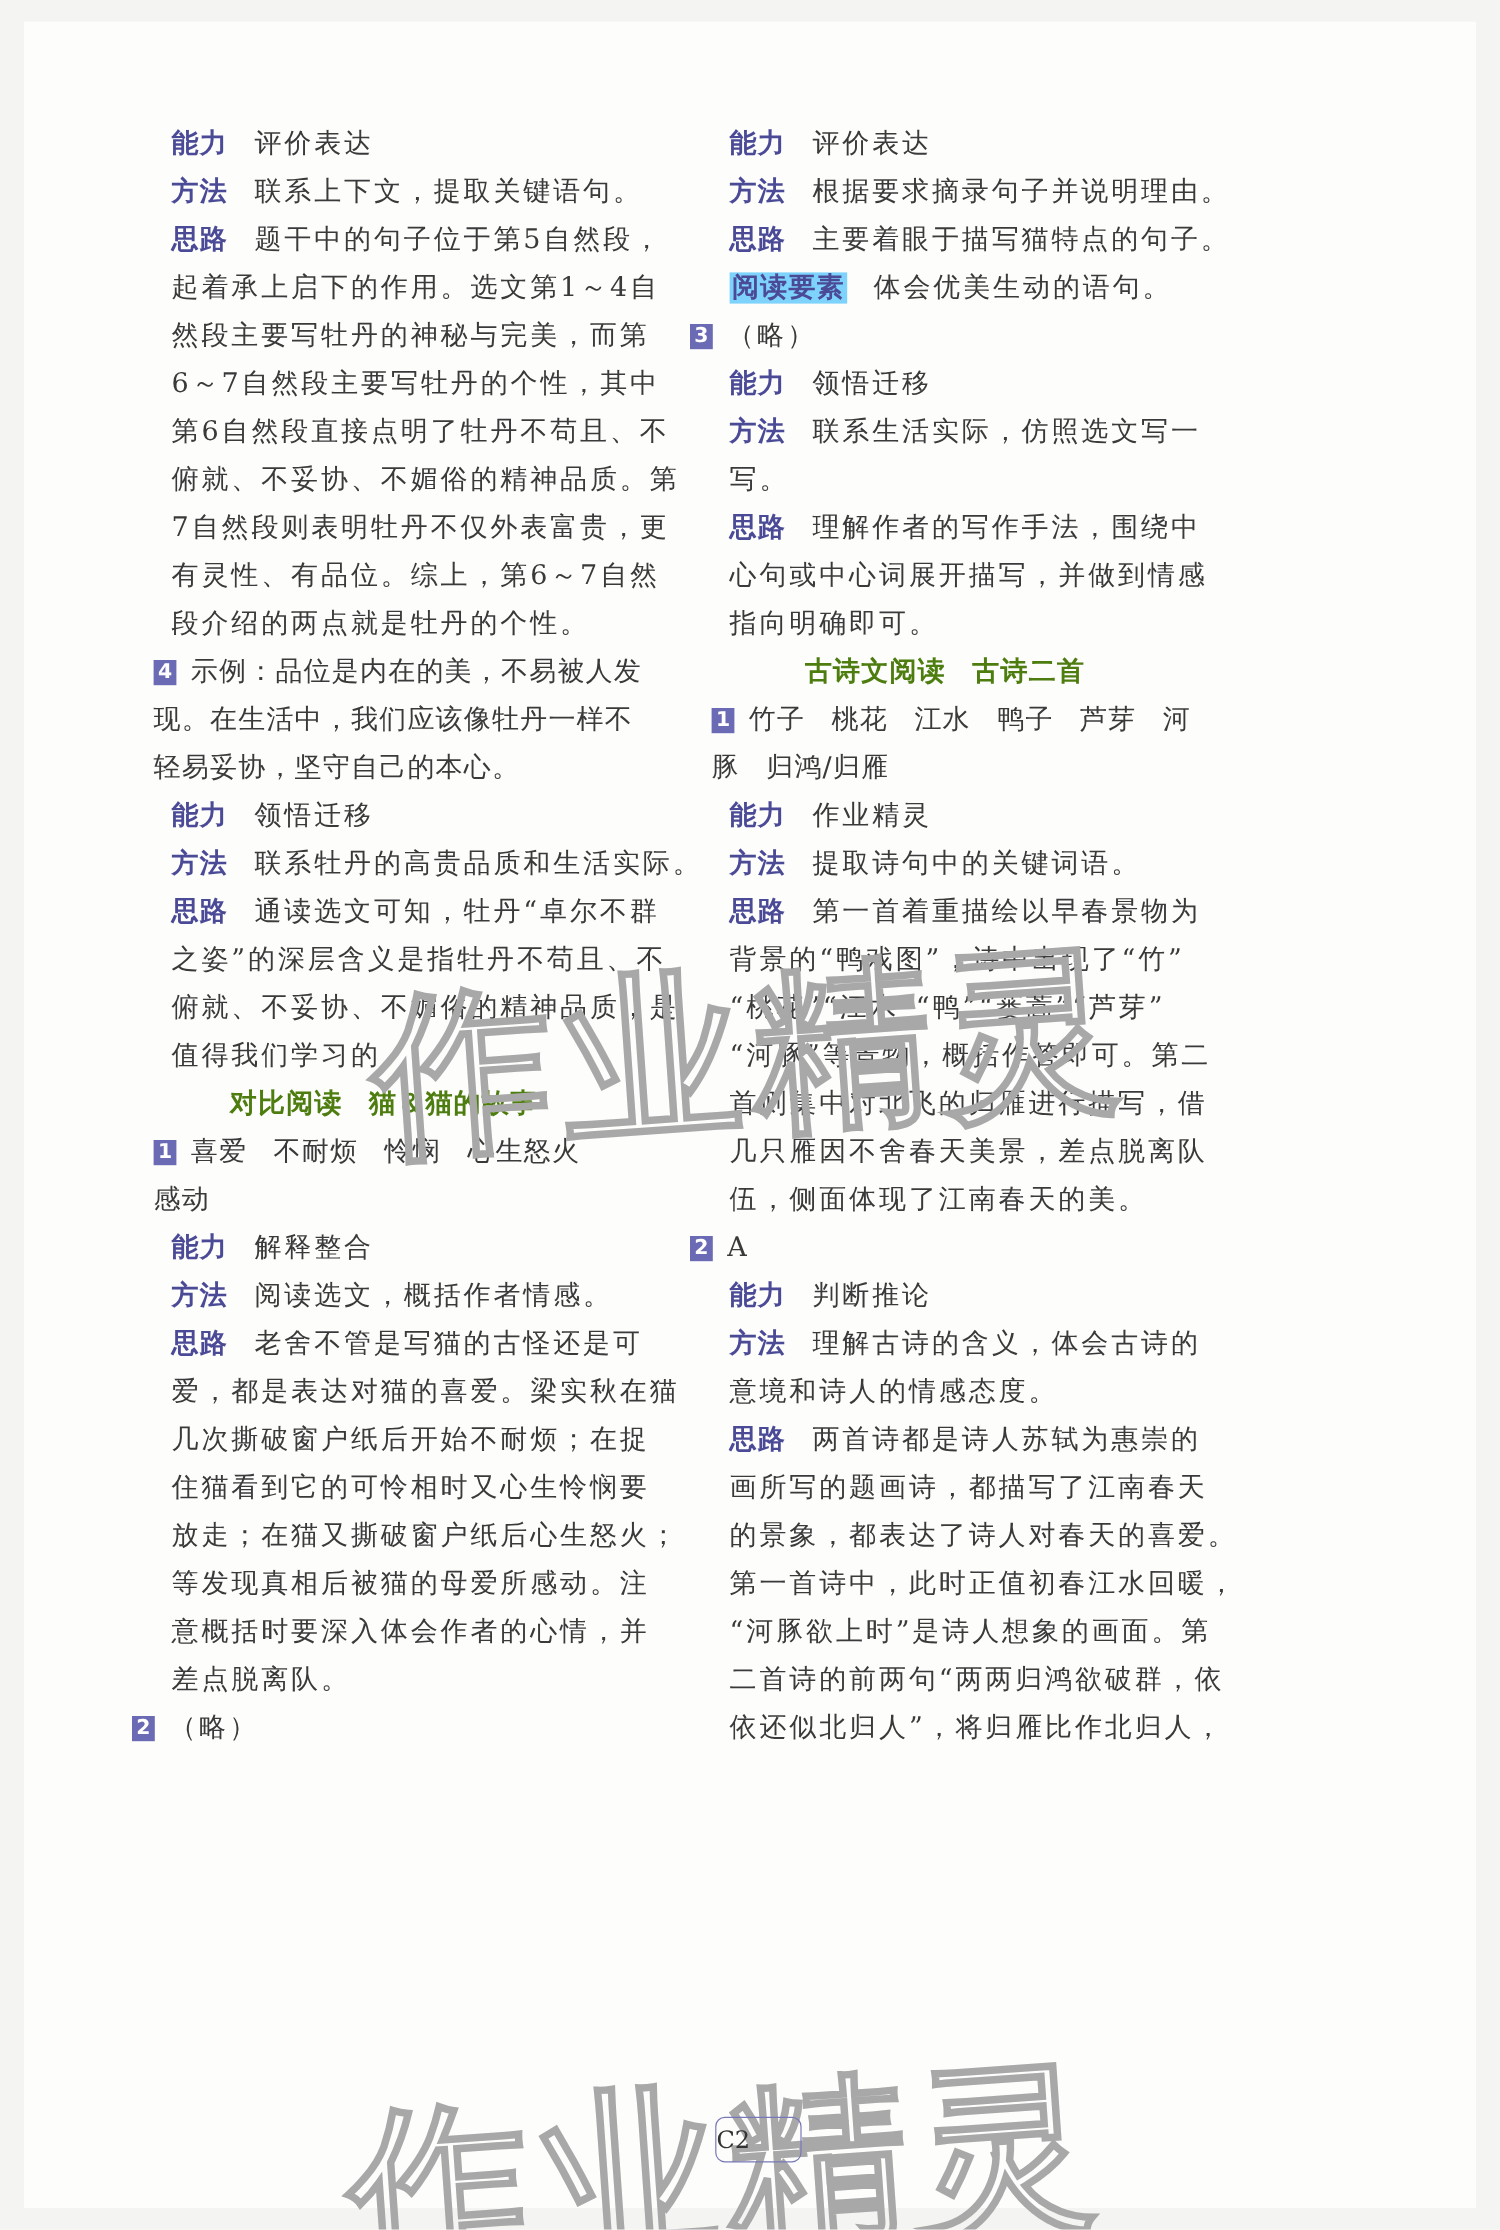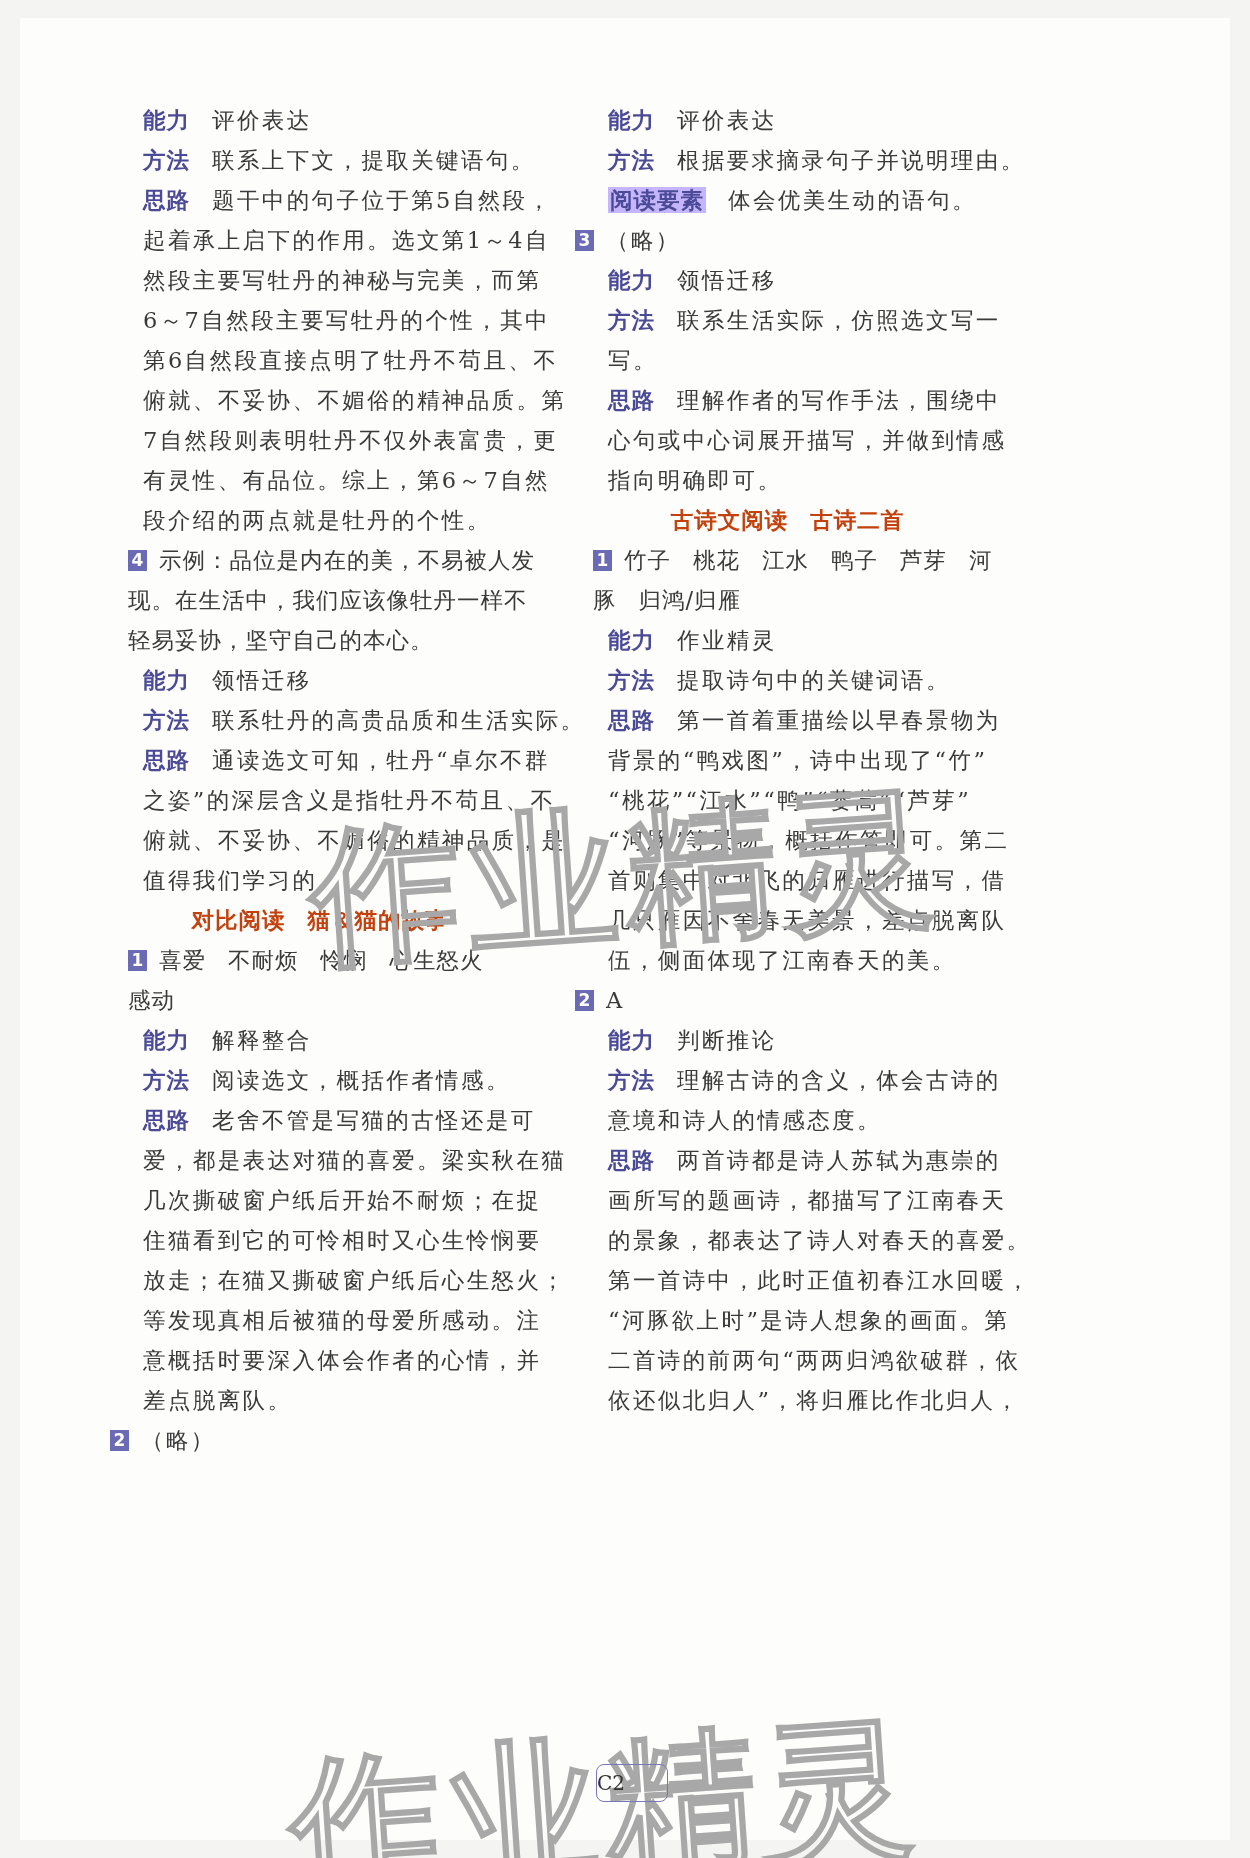--- a/index.html
+++ b/index.html
@@ -17,30 +17,30 @@
     .col-right { left: 555px; width: 425px; }
     .line {
       height: 40px; line-height: 40px; font-size: 22.5px; white-space: nowrap;
       letter-spacing: 2.4px; position: relative;
     }
     .indent { padding-left: 33px; }
     .tag {
       font-family: "DejaVu Sans", "Liberation Sans", sans-serif; font-weight: bold;
       color: #4b4a96; letter-spacing: 1px; margin-right: 22px;
     }
-    .tag.hl { background: #c4b5fd; padding: 0 2px; }
+    .tag.hl { background: #7dd3fc; padding: 0 2px; }
     .num {
       display: inline-block; width: 19px; height: 21px; line-height: 21px; text-align: center;
       background: #6b6ab5; color: #fff; font-family: "DejaVu Sans", "Liberation Sans", sans-serif;
       font-weight: bold; font-size: 17px; margin-right: 12px; letter-spacing: 0; vertical-align: 2px;
     }
     .sans { font-family: "DejaVu Sans", "Liberation Sans", sans-serif; letter-spacing: 1px; padding-left: 18px; }
     .heading {
       font-family: "DejaVu Sans", "Liberation Sans", sans-serif; font-weight: bold;
-      color: #c2410c; text-align: center; letter-spacing: 1px;
+      color: #4d7c0f; text-align: center; letter-spacing: 1px;
     }
     .gap { display: inline-block; width: 22px; }
     .pagenum {
       position: absolute; left: 596px; top: 1764px; width: 70px; height: 36px;
       border: 1.5px solid #7878b8; border-radius: 8px; text-align: left;
       line-height: 36px; font-size: 20px; color: #333;
       font-family: "DejaVu Serif", "Liberation Serif", serif;
     }
     .watermark {
       position: absolute; font-family: "DejaVu Sans", "Liberation Sans", sans-serif;
@@ -91,20 +91,21 @@
     <div class="line indent">放走；在猫又撕破窗户纸后心生怒火；</div>
     <div class="line indent">等发现真相后被猫的母爱所感动。注</div>
     <div class="line indent">意概括时要深入体会作者的心情，并</div>
     <div class="line indent">差点脱离队。</div>
     <div class="line"><span class="num">2</span><span>（略）</span></div>
   </div>
 
   <div class="col col-right">
     <div class="line indent"><span class="tag">能力</span><span>评价表达</span></div>
     <div class="line indent"><span class="tag">方法</span><span>根据要求摘录句子并说明理由。</span></div>
+    <div class="line indent"><span class="tag">思路</span><span>主要着眼于描写猫特点的句子。</span></div>
     <div class="line indent"><span class="tag hl">阅读要素</span><span>体会优美生动的语句。</span></div>
 
     <div class="line"><span class="num">3</span><span>（略）</span></div>
     <div class="line indent"><span class="tag">能力</span><span>领悟迁移</span></div>
     <div class="line indent"><span class="tag">方法</span><span>联系生活实际，仿照选文写一</span></div>
     <div class="line indent">写。</div>
     <div class="line indent"><span class="tag">思路</span><span>理解作者的写作手法，围绕中</span></div>
     <div class="line indent">心句或中心词展开描写，并做到情感</div>
     <div class="line indent">指向明确即可。</div>
 

